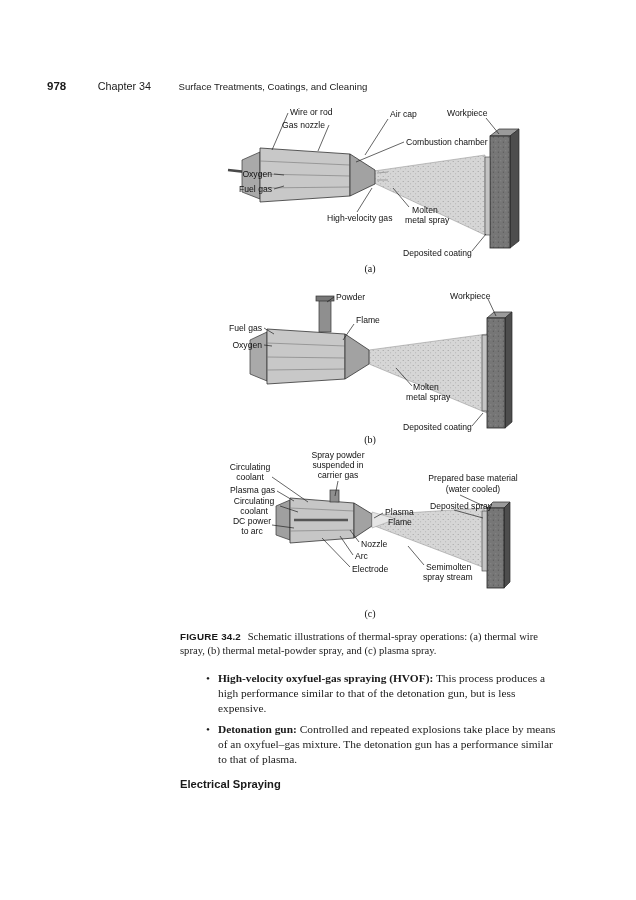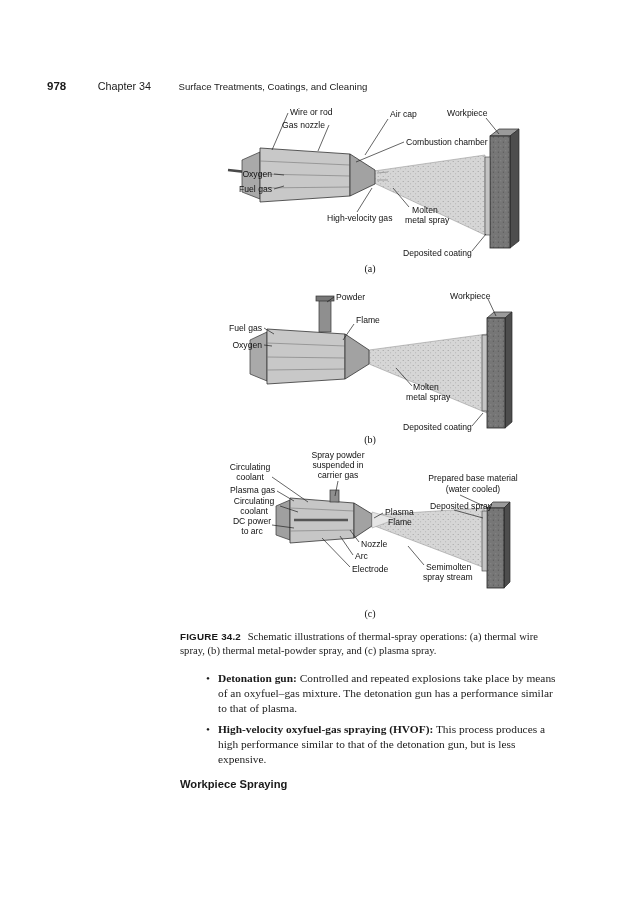--- a/index.html
+++ b/index.html
@@ -235,26 +235,26 @@
   </svg>
 
   <section class="text-block">
     <p class="caption">
       <b>FIGURE 34.2</b>
       <span>Schematic illustrations of thermal-spray operations: (a) thermal wire spray, (b) thermal metal-powder spray, and (c) plasma spray.</span>
     </p>
 
     <ul class="bullets">
       <li>
+        <b class="term">High-velocity oxyfuel-gas spraying (HVOF):</b>
+        <span>This process produces a high performance similar to that of the detonation gun, but is less expensive.</span>
+      </li>
+      <li>
         <b class="term">Detonation gun:</b>
         <span>Controlled and repeated explosions take place by means of an oxyfuel–gas mixture. The detonation gun has a performance similar to that of plasma.</span>
       </li>
-      <li>
-        <b class="term">High-velocity oxyfuel-gas spraying (HVOF):</b>
-        <span>This process produces a high performance similar to that of the detonation gun, but is less expensive.</span>
-      </li>
     </ul>
 
-    <h3 class="subhead">Workpiece Spraying</h3>
+    <h3 class="subhead">Electrical Spraying</h3>
 
   </section>
 
 </div>
 
 </body></html>

